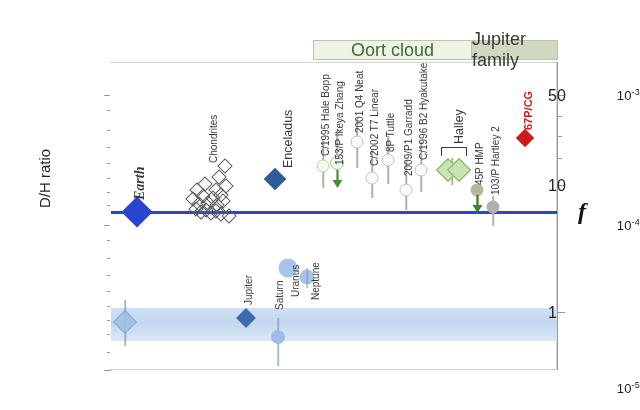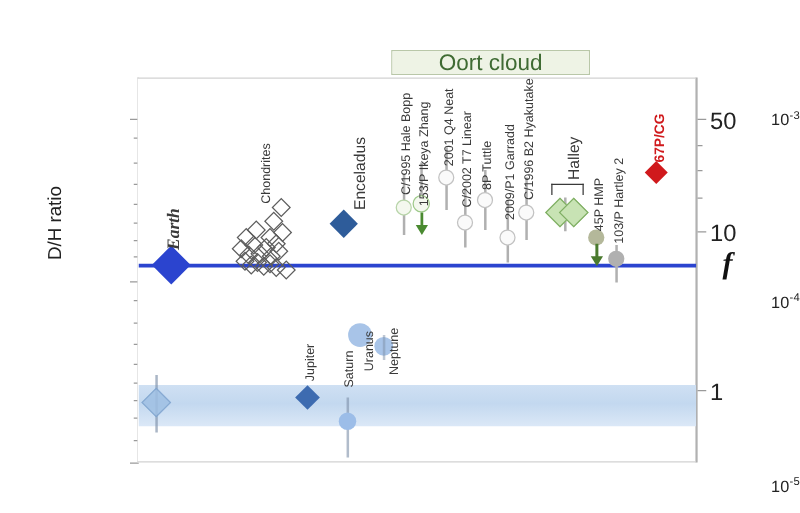--- a/index.html
+++ b/index.html
@@ -17,21 +17,21 @@
   .tick.major{width:7px;}
   .tick.minor{width:4px;}
   .ytick{left:104px;}
   .ytick.minor{left:107px;}
   .ftick{left:558px;}
   .ftick.minor{left:558px;}
 
   .ylab{position:absolute;right:0;width:46px;text-align:right;font-size:13px;color:#222;
         letter-spacing:.2px;}
   .ylab sup{font-size:9px;}
-  .flab{position:absolute;left:568px;font-size:19px;color:#222;}
+  .flab{position:absolute;left:548px;font-size:16px;color:#222;}
 
   .ytitle{position:absolute;left:-16px;top:170px;width:120px;text-align:center;
           font-size:15px;color:#222;transform:rotate(-90deg);transform-origin:50% 50%;}
   .ftitle{position:absolute;left:578px;top:198px;font-size:24px;color:#111;
           font-family:"Liberation Serif",serif;font-style:italic;font-weight:700;}
 
   
   .nebula-band{position:absolute;left:111px;top:308px;width:446px;height:33px;
                background:linear-gradient(180deg,#cfe0f3 0%,#c3d8ef 45%,#dbe8f7 100%);}
   .nebula-text{position:absolute;left:378px;top:316px;font-size:14px;font-style:italic;
@@ -62,21 +62,21 @@
   svg.arrow{position:absolute;overflow:visible;}
 </style>
 </head>
 <body>
 
 <div id="fig">
 
   <div class="yaxis"></div>
 
   <div class="ylab" style="top:87px;">10<sup>-3</sup></div>
-  <div class="ylab" style="top:233px;">10<sup>-4</sup></div>
+  <div class="ylab" style="top:217px;">10<sup>-4</sup></div>
   <div class="ylab" style="top:380px;">10<sup>-5</sup></div>
 
   <div class="tick major ytick" style="top:95px;"></div>
   <div class="tick major ytick" style="top:225px;"></div>
   <div class="tick major ytick" style="top:370px;"></div>
   <div class="tick minor ytick minor" style="top:110px;"></div>
   <div class="tick minor ytick minor" style="top:130px;"></div>
   <div class="tick minor ytick minor" style="top:147px;"></div>
   <div class="tick minor ytick minor" style="top:163px;"></div>
   <div class="tick minor ytick minor" style="top:178px;"></div>
@@ -93,20 +93,21 @@
 
   <div class="ytitle">D/H ratio</div>
 
   <div class="plot-frame"></div>
 
   <div class="nebula-band"></div>
   <div class="earth-line"></div>
 
   <div class="legend">
     <div class="legend-seg oort">Oort cloud</div>
+    <div class="legend-seg jf">Jupiter family</div>
   </div>
 
   <div class="faxis"></div>
   <div class="tick major ftick" style="top:95px;"></div>
   <div class="tick major ftick" style="top:185px;"></div>
   <div class="tick major ftick" style="top:312px;"></div>
   <div class="tick minor ftick minor" style="top:116px;"></div>
   <div class="tick minor ftick minor" style="top:136px;"></div>
   <div class="tick minor ftick minor" style="top:158px;"></div>
   <div class="flab" style="top:87px;">50</div>

